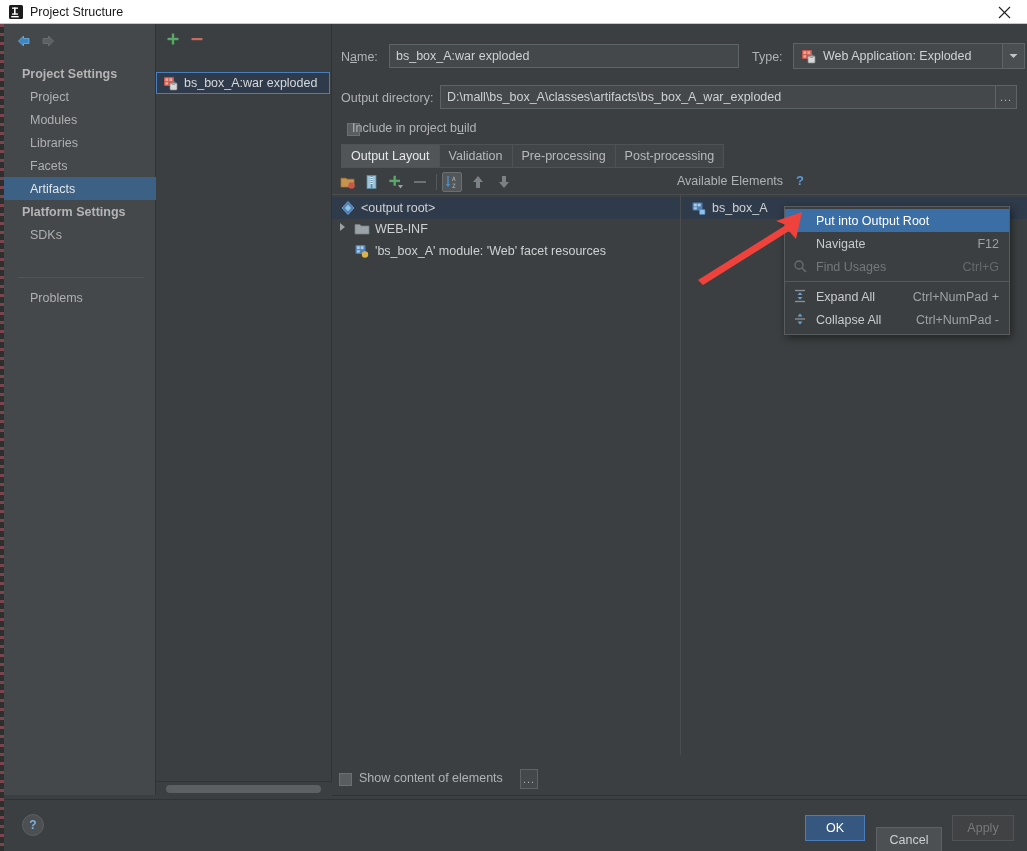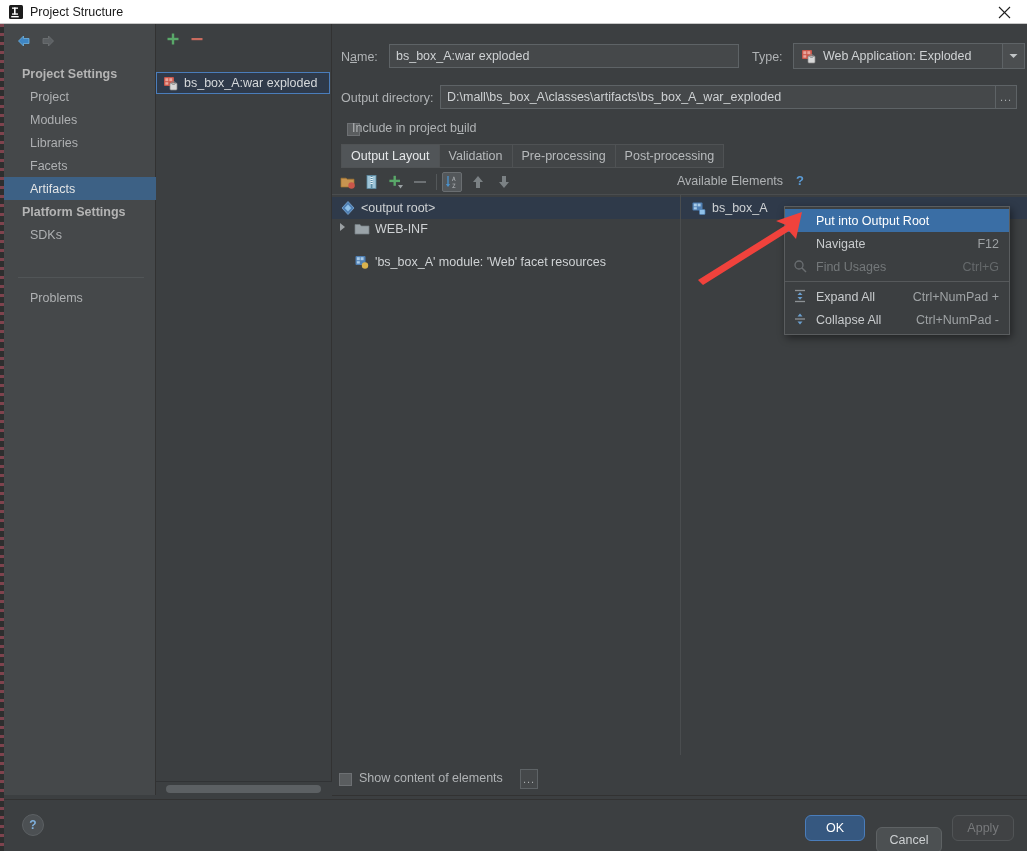--- a/index.html
+++ b/index.html
@@ -237,21 +237,21 @@
   }
   .helpbtn {
     position: absolute; left: 18px; top: 14px; width: 22px; height: 22px;
     border-radius: 50%; background: #4c5053; border: 1px solid #5c6063;
     display: flex; align-items: center; justify-content: center;
     color: #7fb0dd; font-size: 12px; font-weight: bold;
   }
   .dlgbtn {
     position: absolute; top: 15px; height: 26px;
     display: flex; align-items: center; justify-content: center;
-    font-size: 12.5px; border-radius: 6px;
+    font-size: 12.5px; border-radius: 0;
   }
   .dlgbtn.primary { background: #365880; border: 1px solid #4a7dbb; color: #ffffff; }
   .dlgbtn.normal  { background: #4c5052; border: 1px solid #5e6264; color: #cdd0d2; }
   .dlgbtn.disabled{ background: #43464880; border: 1px solid #515456; color: #77797b; }
 
   .hsep { position: absolute; left: 332px; top: 795px; width: 695px; height: 1px; background: #323232; }
 </style>
 </head>
 <body>
 
@@ -453,21 +453,21 @@
       <div class="tarrow" style="left:8px; top:28px;"></div>
       <div class="tnode" style="top:23px; padding-left:22px;">
         <span class="ticon">
           <svg width="16" height="16" viewBox="0 0 16 16">
             <path d="M1 3.5 L6 3.5 L7.2 5 L15 5 L15 13 L1 13 Z" fill="#9aa3a8" stroke="#767f84" stroke-width="0.7"></path>
           </svg>
         </span>
         <span>WEB-INF</span>
       </div>
 
-      <div class="tnode" style="top:56px; padding-left:22px;text-align:center;">
+      <div class="tnode" style="top:45px; padding-left:22px;text-align:center;">
         <span class="ticon">
           <svg width="16" height="16" viewBox="0 0 16 16">
             <rect x="1.5" y="2" width="10" height="9" rx="1" fill="#4f7fb3"></rect>
             <rect x="2.8" y="3.2" width="3" height="3" fill="#a9cbe8"></rect>
             <rect x="6.6" y="3.2" width="3" height="3" fill="#a9cbe8"></rect>
             <rect x="2.8" y="7.2" width="3" height="2.4" fill="#a9cbe8"></rect>
             <circle cx="11" cy="11.5" r="3.2" fill="#d9b24d"></circle>
           </svg>
         </span>
         <span>'bs_box_A' module: 'Web' facet resources</span>

